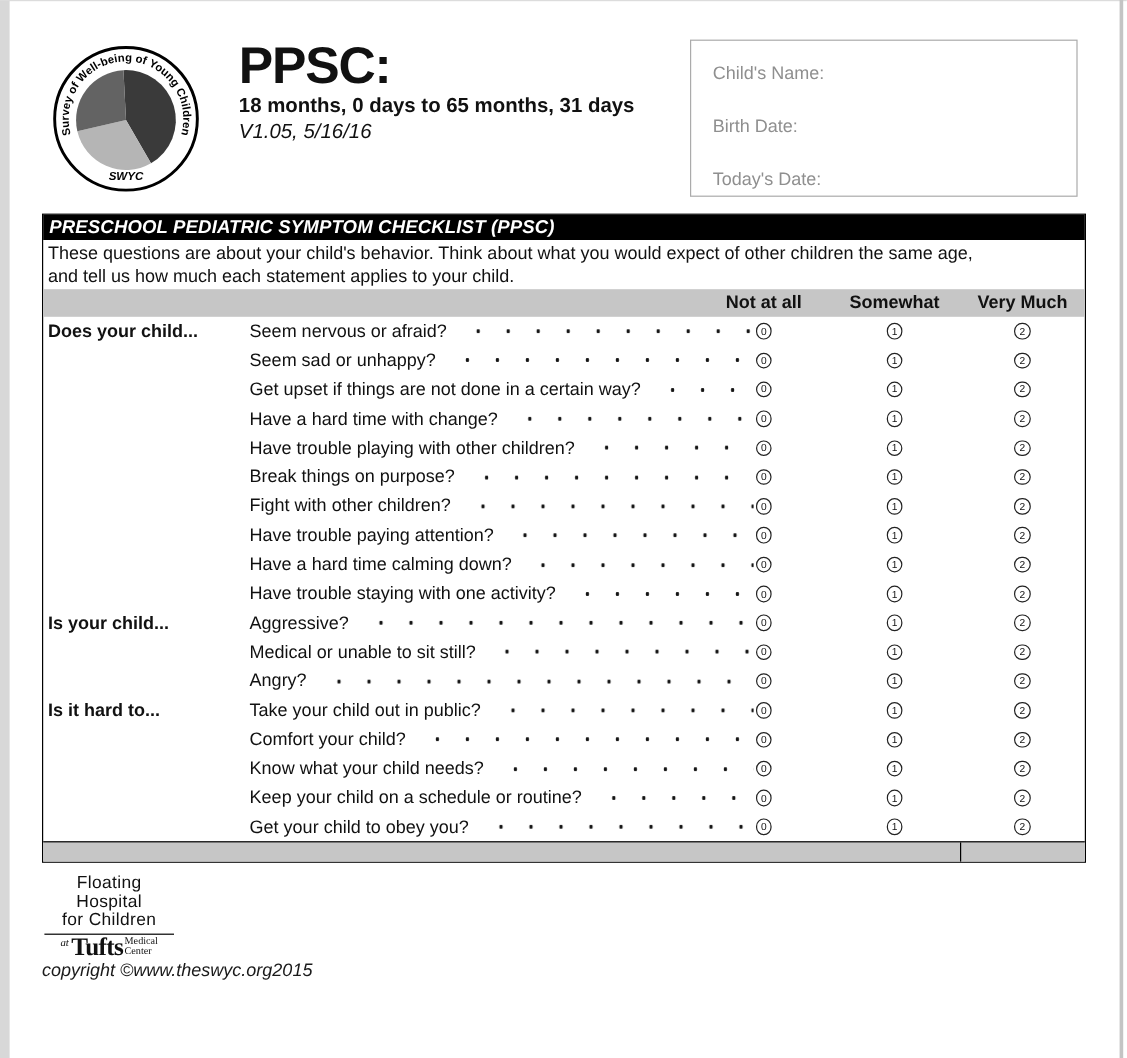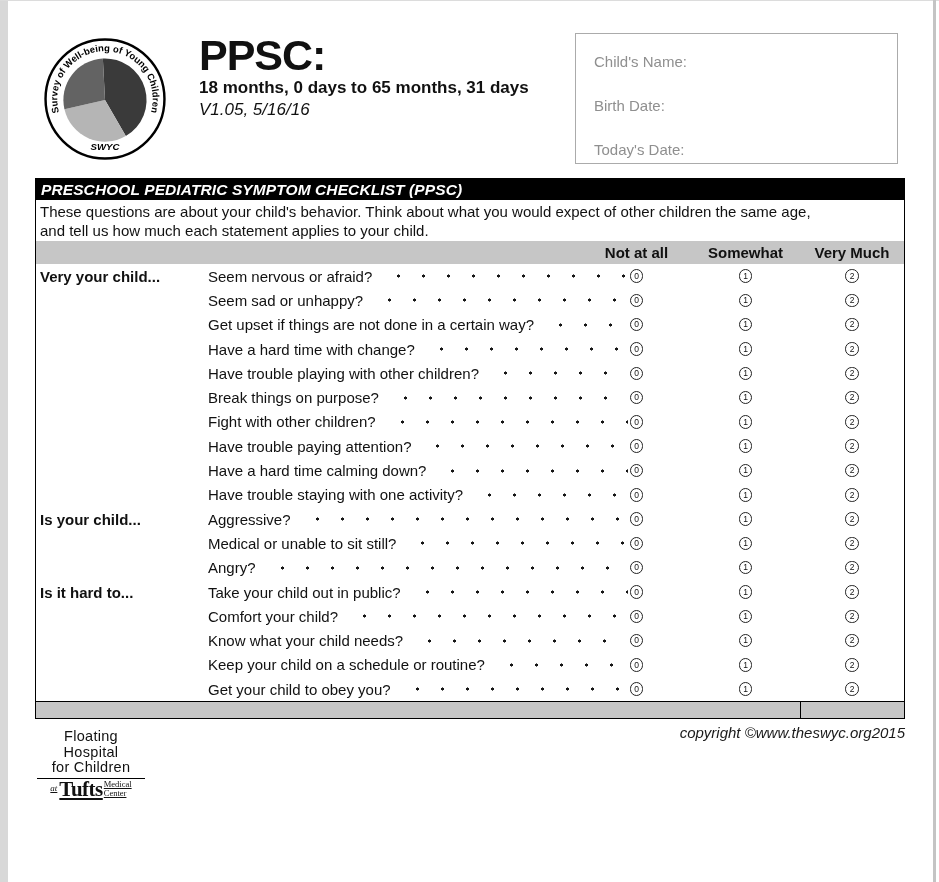--- a/index.html
+++ b/index.html
@@ -41,26 +41,26 @@
             background-image:radial-gradient(circle, #151515 1.4px, transparent 1.7px);
             background-size:25px 8px; background-repeat:repeat-x; background-position:4px center; }
   .bubble { position:relative; z-index:1; width:13.5px; height:13.5px; border:1.4px solid #222;
             border-radius:50%; background:#fff; display:flex; align-items:center; justify-content:center;
             font-size:8.5px; line-height:1; }
   .scorebar { height:17px; background:#c6c6c6; border-top:1px solid #000; display:flex; }
   .scorebar .fill { flex:1; }
   .scorebar .scorecell { width:104px; border-left:1px solid #000; }
 
   
-  .footer-row { display:flex; justify-content:space-between; align-items:flex-start; margin-top:4px; }
+  .footer-row { display:flex; justify-content:space-between; align-items:flex-start; margin-top:4px;flex-direction:column; }
   .copyright { display:flex; font-size:15px; font-style:italic; margin-top:1px; color:#1a1a1a; }
   .hospital { margin-top:6px; margin-left:2px; width:108px; text-align:center; }
   .hosp-line { font-size:14.5px; line-height:15.5px; letter-spacing:.3px; }
   .hosp-rule { border-bottom:1.5px solid #000; margin-top:2px; }
-  .tufts-row { display:flex; justify-content:center; align-items:center; margin-top:1px;text-decoration:underline; }
+  .tufts-row { display:flex; justify-content:center; align-items:flex-start; margin-top:1px; }
   .tufts-at { font-family:"Liberation Serif", serif; font-style:italic; font-size:9px; margin:0 2px 2px 0; }
   .tufts-name { font-family:"Liberation Serif", serif; font-weight:bold; font-size:21px;
                 line-height:19px; letter-spacing:-.5px; }
   .tufts-mc { font-family:"Liberation Serif", serif; font-size:8.5px; line-height:8.5px;
               text-align:left; margin:0 0 1px 1px; }
 </style>
 </head>
 <body>
 
 <div class="edge-left"></div>
@@ -106,21 +106,21 @@
 
     <div class="colhead">
       <div class="spacer"></div>
       <div class="c-opt">Not at all</div>
       <div class="c-opt">Somewhat</div>
       <div class="c-opt last">Very Much</div>
     </div>
 
     <div>
         <div class="row">
-          <div class="cell-group">Very your child...</div>
+          <div class="cell-group">Does your child...</div>
           <div class="cell-q">
             <span class="qtext">Seem nervous or afraid?</span>
             <span class="leader"></span>
           </div>
           <div class="c-opt">
             <span class="bubble">0</span>
           </div>
           <div class="c-opt">
             <span class="bubble">1</span>
           </div>

